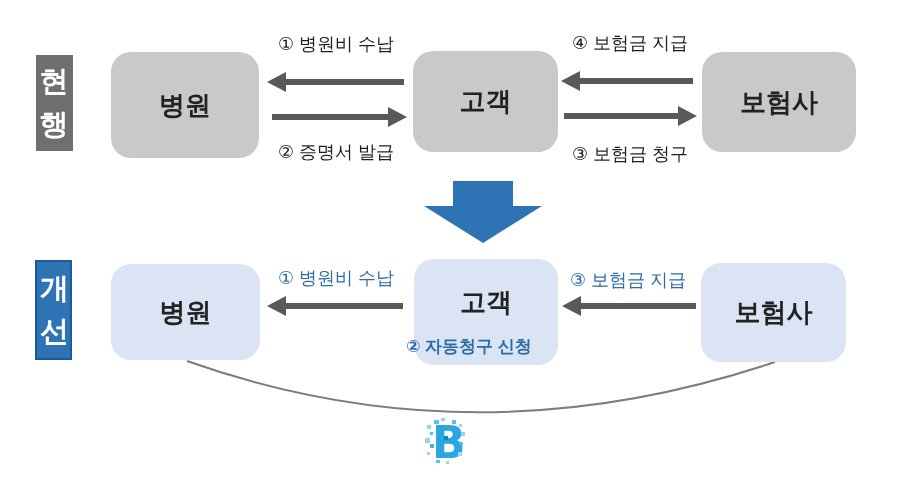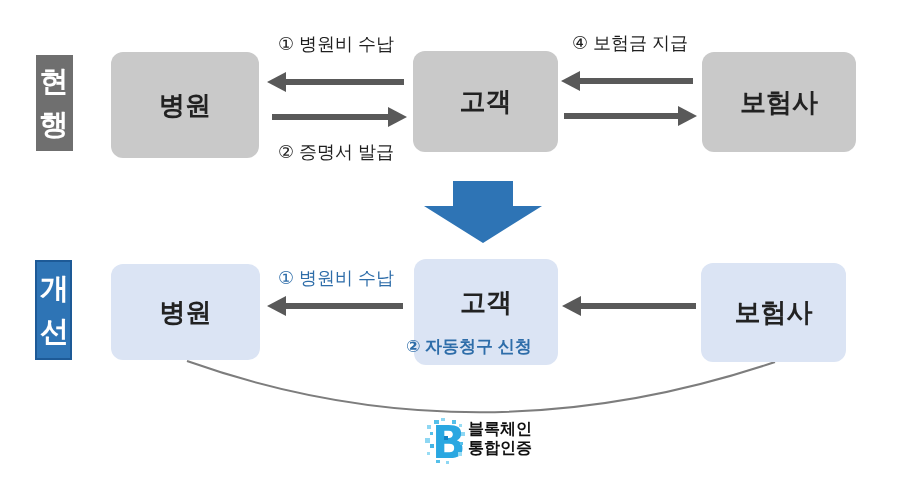--- a/index.html
+++ b/index.html
@@ -14,21 +14,21 @@
   .layer{position:absolute;left:0;top:0;width:903px;height:485px;pointer-events:none;}
   .shaft{stroke:var(--arrow-gray);stroke-width:6;}
   .head{fill:var(--arrow-gray);}
   .big-arrow{fill:var(--tag-blue);}
   .curve{fill:none;stroke:var(--curve-gray);stroke-width:2;}
   .tag{position:absolute;width:37px;color:#fff;font-weight:bold;font-size:29px;line-height:43px;
        text-align:center;word-break:break-all;display:flex;align-items:center;justify-content:center;
        flex-direction:column;letter-spacing:1px;}
   .tag.current{left:36px;top:55px;height:96px;background:var(--tag-gray);}
   .tag.improved{left:35px;top:260px;height:100px;background:var(--tag-blue);border:2px solid var(--tag-blue-border);text-align:right;}
-  .node{position:absolute;border-radius:12px;display:flex;align-items:center;justify-content:center;
+  .node{position:absolute;border-radius:20px;display:flex;align-items:center;justify-content:center;
         font-size:26px;font-weight:bold;color:var(--text-black);}
   .node.gray{background:var(--node-gray);}
   .node.blue{background:var(--node-blue);}
   .node.hospital-t{left:111px;top:52px;width:148px;height:106px;}
   .node.customer-t{left:413px;top:51px;width:145px;height:101px;}
   .node.insurer-t{left:702px;top:52px;width:154px;height:100px;}
   .node.hospital-b{left:111px;top:264px;width:149px;height:96px;}
   .node.customer-b{left:414px;top:259px;width:144px;height:106px;display:block;}
   .node.insurer-b{left:701px;top:263px;width:145px;height:99px;}
   .customer-b .main-label{position:absolute;left:0;top:26px;width:100%;text-align:center;}
@@ -106,32 +106,30 @@
 
   <div class="tag current">현행</div>
 
   <div class="node gray hospital-t">병원</div>
   <div class="node gray customer-t">고객</div>
   <div class="node gray insurer-t">보험사</div>
 
   <div class="flow-label fl-1">① 병원비 수납</div>
   <div class="flow-label fl-4">④ 보험금 지급</div>
   <div class="flow-label fl-2">② 증명서 발급</div>
+  <div class="flow-label fl-3">③ 보험금 청구</div>
 
   <div class="tag improved">개선</div>
 
   <div class="node blue hospital-b">병원</div>
 
   <div class="node blue customer-b">
     <div class="main-label">고객</div>
     <div class="sub-label">② 자동청구 신청</div>
   </div>
 
   <div class="node blue insurer-b">보험사</div>
 
   <div class="flow-label blue fl-b1">① 병원비 수납</div>
+  <div class="flow-label blue fl-b3">③ 보험금 지급</div>
 
-  <div class="bc-label">
-    <div>블록체인</div>
-    <div>통합인증</div>
-  </div>
 
 </div>
 
 </body></html>

